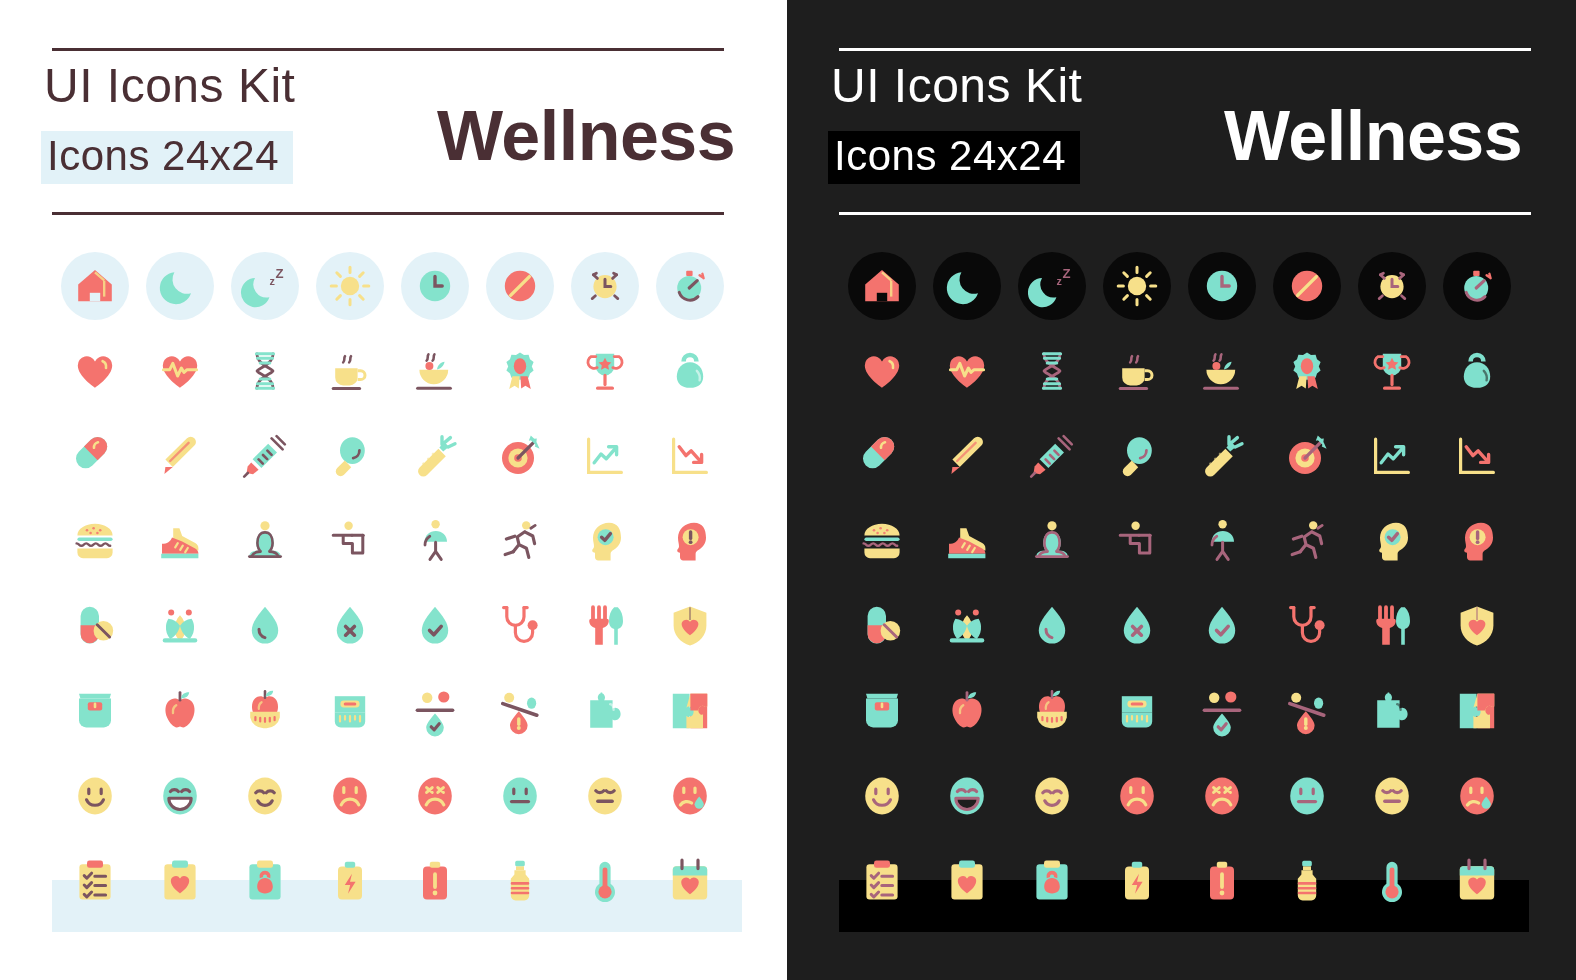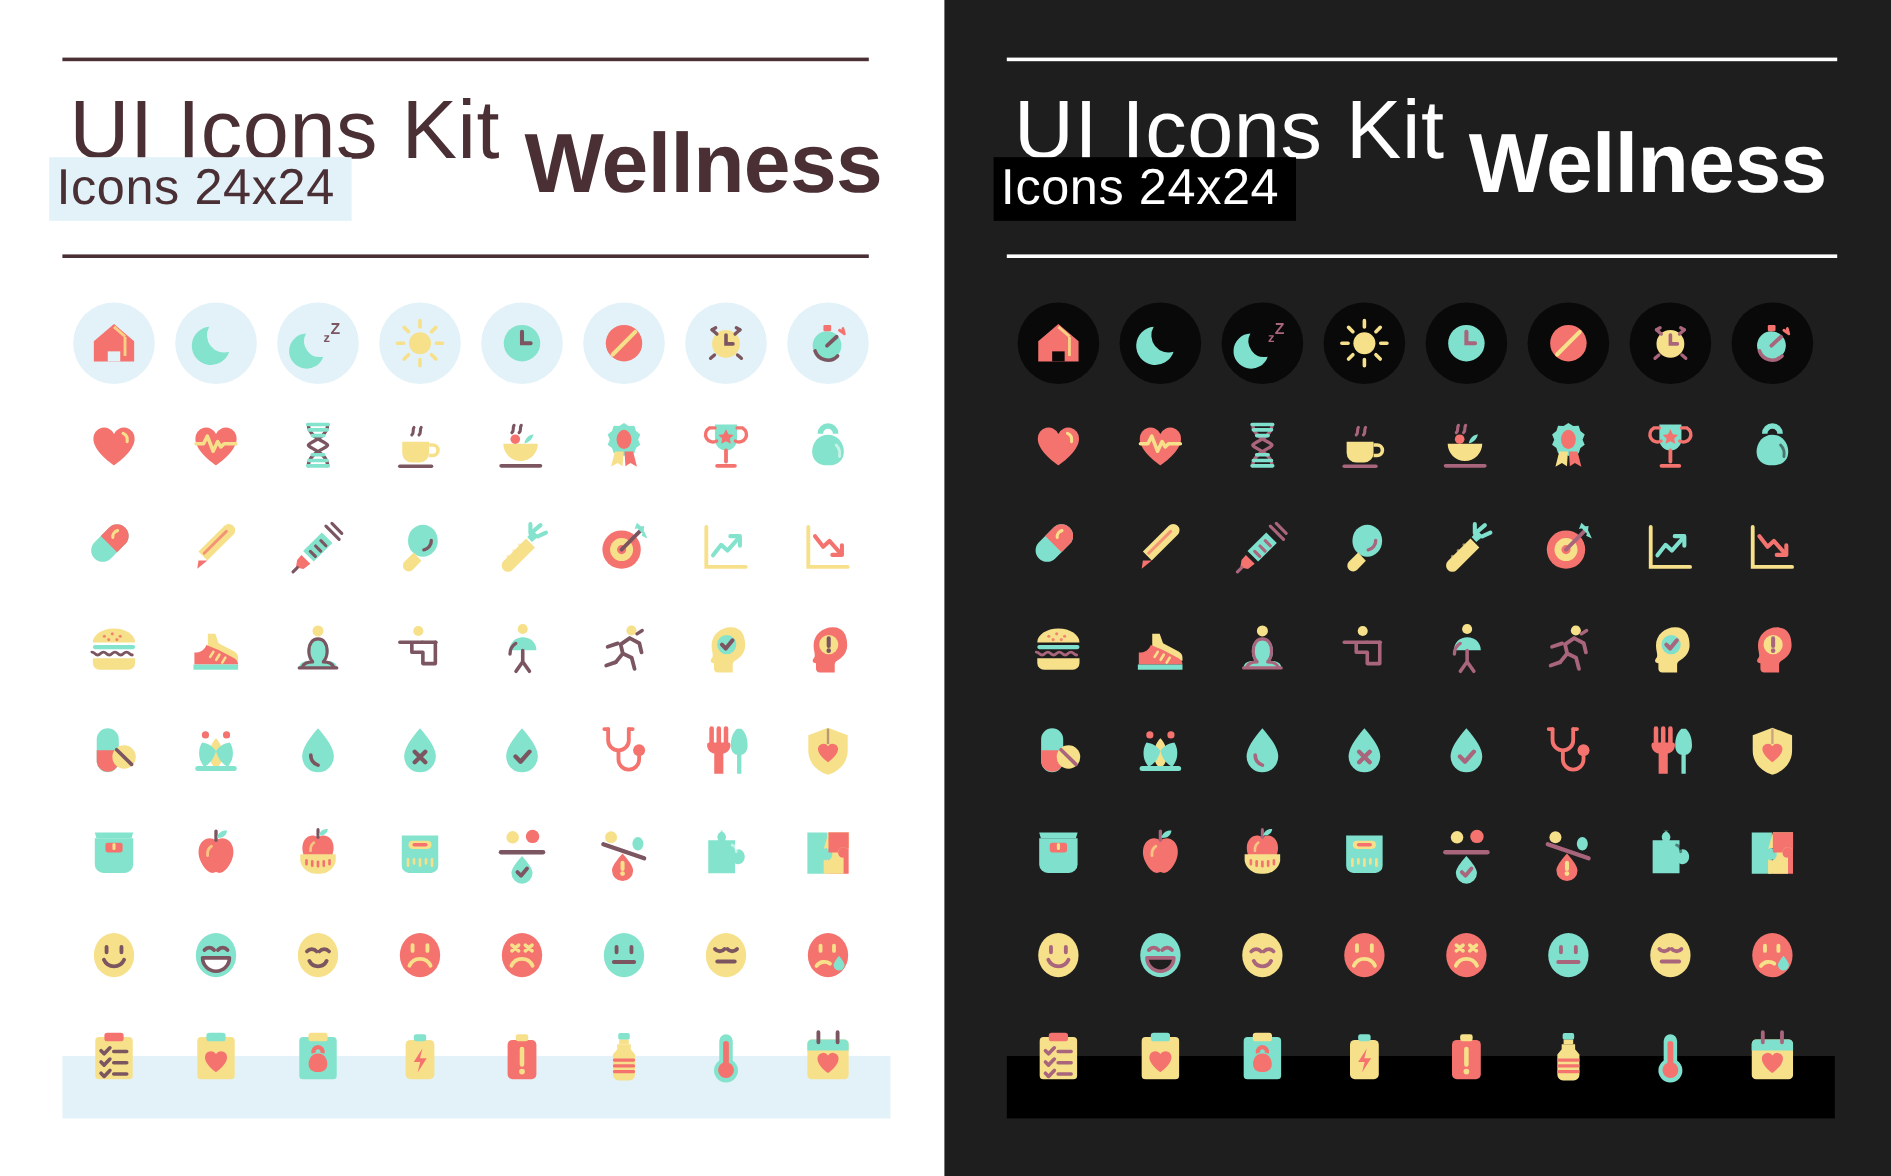--- a/index.html
+++ b/index.html
@@ -18,22 +18,22 @@
   
   .hdr{position:absolute;left:0;top:0;width:100%;}
   .hdr .rule{position:absolute;height:3px;}
   .light .rule{background:#4a2f34;}
   .dark  .rule{background:#ffffff;}
   .hdr .rule.top{top:48px;}
   .hdr .rule.bot{top:212px;}
   .light .rule.top,.light .rule.bot{left:52px;width:672px;}
   .dark  .rule.top,.dark  .rule.bot{left:52px;width:692px;}
 
-  .kit-title{position:absolute;left:58px;top:62px;font-size:69px;font-weight:300;
-    letter-spacing:.5px;line-height:1.02;white-space:nowrap;margin-top:12px;}
+  .kit-title{position:absolute;left:44px;top:62px;font-size:48px;font-weight:300;
+    letter-spacing:.5px;line-height:1.02;white-space:nowrap;}
   .kit-sub-wrap{position:absolute;left:41px;top:131px;padding:3px 14px 6px 6px;
     display:inline-block;}
   .kit-sub{font-size:42px;font-weight:300;letter-spacing:.5px;white-space:nowrap;line-height:1.05;}
   .light .kit-title,.light .kit-sub{color:#4a2f34;}
   .light .kit-sub-wrap{background:#e2f2f8;}
   .dark  .kit-title,.dark .kit-sub{color:#ffffff;}
   .dark  .kit-sub-wrap{background:#000000;}
 
   .cat{position:absolute;top:96px;font-size:70px;font-weight:bold;letter-spacing:-.5px;white-space:nowrap;}
   .light .cat{left:437px;color:#4a2f34;}

